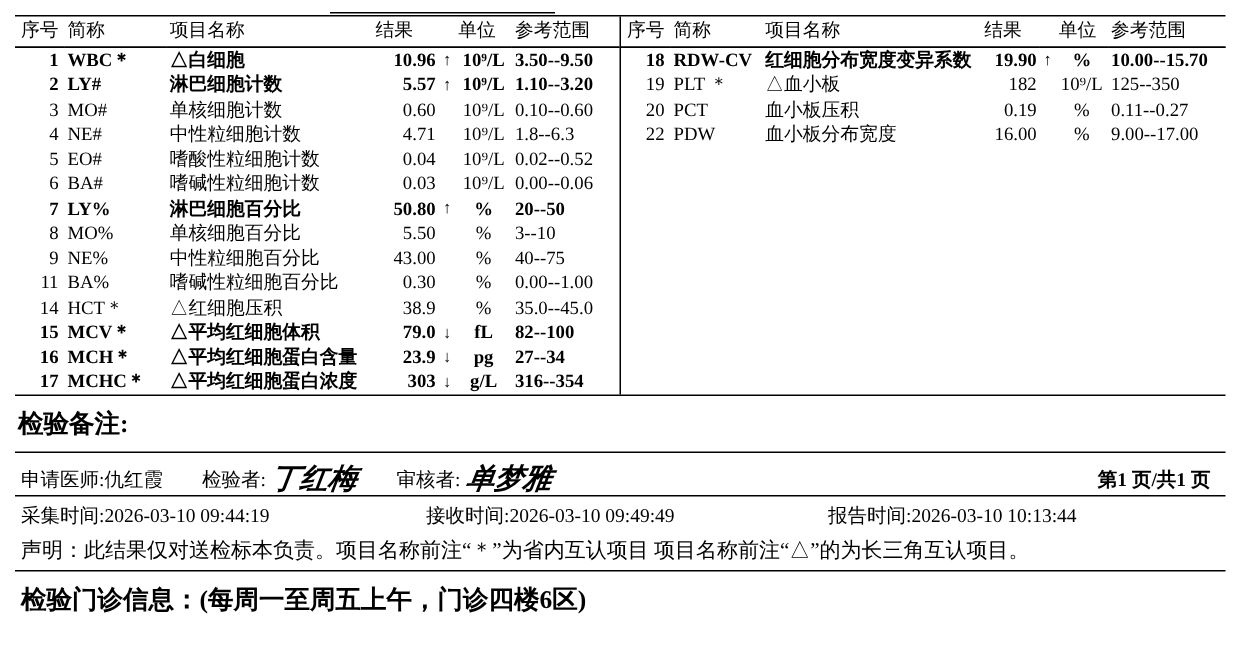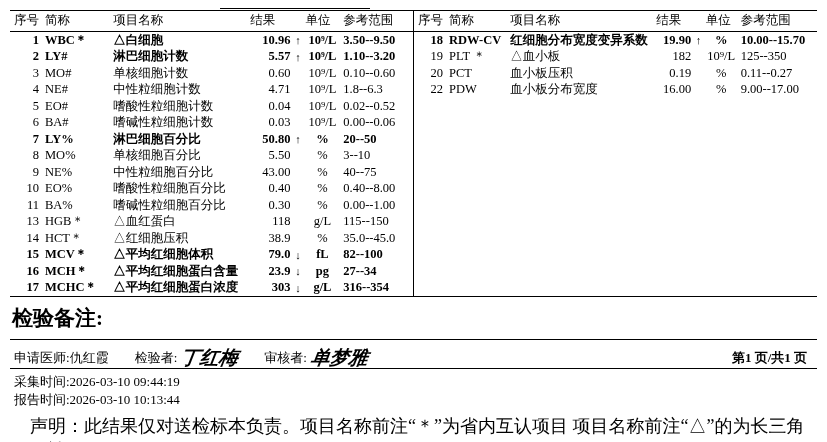--- a/index.html
+++ b/index.html
@@ -81,21 +81,21 @@
   
   .col.right .c-no   { width: 24px; }
   .col.right .c-abbr { width: 72px; }
   .col.right .c-name { width: 156px; }
   .col.right .c-val  { width: 56px; }
   .col.right .c-unit { width: 40px; }
   .col.right .c-ref  { width: 104px; }
 
   
   .notes {
-    font-size: 21px;
+    font-size: 17px;
     font-weight: bold;
     padding: 7px 2px 7px 2px;
     border-bottom: 1px solid #000;
   }
   
   .sigrow {
     display: flex;
     align-items: flex-end;
     font-size: 13px;
     padding: 9px 4px 1px 4px;
@@ -125,30 +125,28 @@
     font-size: 13px;
     white-space: nowrap;
     padding-right: 6px;
     font-weight: bold;
   }
   
   .timesrow {
     display: flex;
     font-size: 13px;
     padding: 4px 4px 3px 4px;
-    flex-direction: column;
   }
   .timesrow .t1 { width: 270px; }
   .timesrow .t2 { width: 268px; }
   .timesrow .t3 { }
   .declare {
-    font-size: 18px;
+    font-size: 14px;
     padding: 2px 4px 4px 4px;
     border-bottom: 1px solid #000;
-    margin-left: 16px;
   }
   .clinic {
     font-size: 17px;
     font-weight: bold;
     padding: 7px 4px 4px 4px;
   }
 </style>
 </head>
 <body>
 
@@ -249,45 +247,27 @@
             <tr>
               <td class="c-no">9</td>
               <td class="c-abbr">NE%</td>
               <td class="c-name">中性粒细胞百分比</td>
               <td class="c-val">43.00</td>
               <td class="c-flag flag"></td>
               <td class="c-unit">%</td>
               <td class="c-ref">40--75</td>
             </tr>
             <tr>
-              <td class="c-no">10</td>
-              <td class="c-abbr">EO%</td>
-              <td class="c-name">嗜酸性粒细胞百分比</td>
-              <td class="c-val">0.40</td>
-              <td class="c-flag flag"></td>
-              <td class="c-unit">%</td>
-              <td class="c-ref">0.40--8.00</td>
-            </tr>
-            <tr>
               <td class="c-no">11</td>
               <td class="c-abbr">BA%</td>
               <td class="c-name">嗜碱性粒细胞百分比</td>
               <td class="c-val">0.30</td>
               <td class="c-flag flag"></td>
               <td class="c-unit">%</td>
               <td class="c-ref">0.00--1.00</td>
-            </tr>
-            <tr>
-              <td class="c-no">13</td>
-              <td class="c-abbr">HGB＊</td>
-              <td class="c-name">△血红蛋白</td>
-              <td class="c-val">118</td>
-              <td class="c-flag flag"></td>
-              <td class="c-unit">g/L</td>
-              <td class="c-ref">115--150</td>
             </tr>
             <tr>
               <td class="c-no">14</td>
               <td class="c-abbr">HCT＊</td>
               <td class="c-name">△红细胞压积</td>
               <td class="c-val">38.9</td>
               <td class="c-flag flag"></td>
               <td class="c-unit">%</td>
               <td class="c-ref">35.0--45.0</td>
             </tr>
@@ -391,20 +371,21 @@
     </div>
     <div class="sigcell">
       <span class="lab">审核者:</span>
       <span class="handwrite">单梦雅</span>
     </div>
     <div class="pageno">第1 页/共1 页</div>
   </div>
 
   <div class="timesrow">
     <div class="t1">采集时间:2026-03-10 09:44:19</div>
+    <div class="t2">接收时间:2026-03-10 09:49:49</div>
     <div class="t3">报告时间:2026-03-10 10:13:44</div>
   </div>
 
   <div class="declare">声明：此结果仅对送检标本负责。项目名称前注“＊”为省内互认项目 项目名称前注“△”的为长三角互认项目。</div>
 
   <div class="clinic">检验门诊信息：(每周一至周五上午，门诊四楼6区)</div>
 
 </div>
 
 </body></html>

